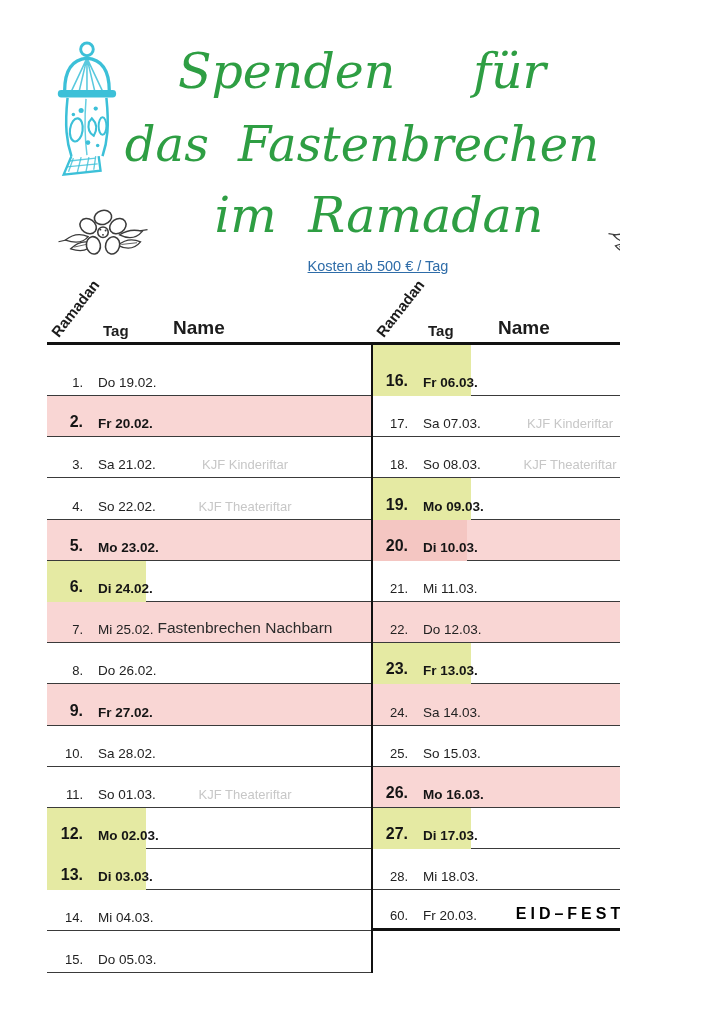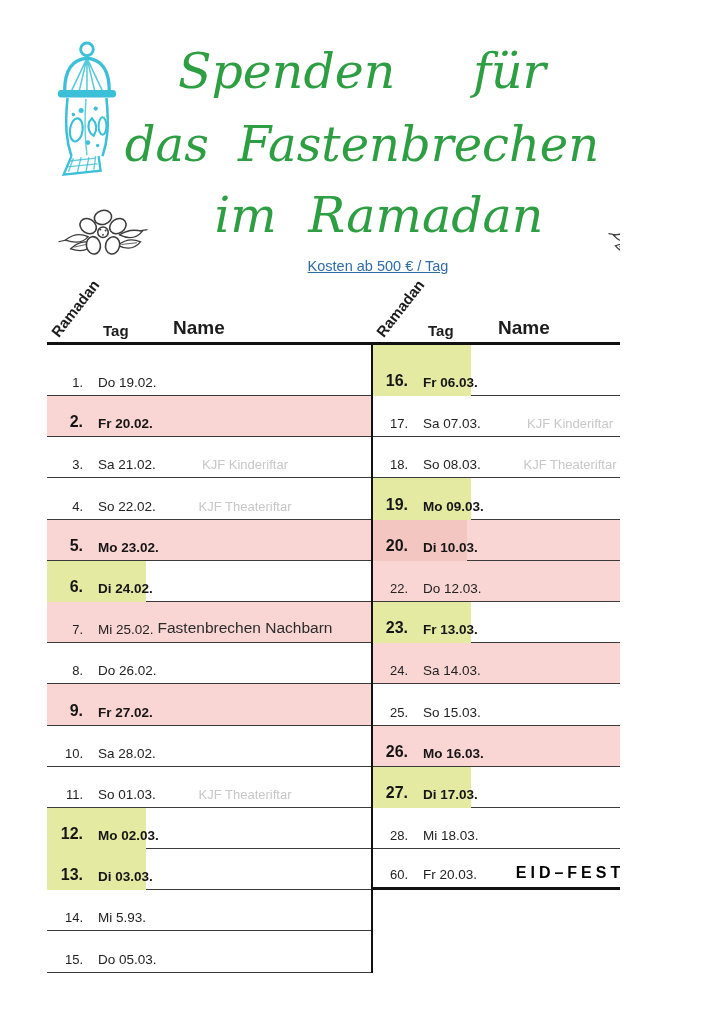--- a/index.html
+++ b/index.html
@@ -267,21 +267,21 @@
   </div>
         <div class="row bold hl-yellow">
     <span class="date-hl"></span>
     <span class="num">13.</span>
     <span class="day">Di 03.03.</span>
     <span class="name"></span>
   </div>
         <div class="row">
 
     <span class="num">14.</span>
-    <span class="day">Mi 5.93.</span>
+    <span class="day">Mi 04.03.</span>
     <span class="name"></span>
   </div>
         <div class="row">
 
     <span class="num">15.</span>
     <span class="day">Do 05.03.</span>
     <span class="name"></span>
   </div>
       </div>
   </div>
@@ -316,20 +316,26 @@
     <span class="num">19.</span>
     <span class="day">Mo 09.03.</span>
     <span class="name"></span>
   </div>
         <div class="row bg-pink bold hl-pink-deep">
     <span class="date-hl"></span>
     <span class="num">20.</span>
     <span class="day">Di 10.03.</span>
     <span class="name"></span>
   </div>
+        <div class="row">
+
+    <span class="num">21.</span>
+    <span class="day">Mi 11.03.</span>
+    <span class="name"></span>
+  </div>
         <div class="row bg-pink">
 
     <span class="num">22.</span>
     <span class="day">Do 12.03.</span>
     <span class="name"></span>
   </div>
         <div class="row bold hl-yellow">
     <span class="date-hl"></span>
     <span class="num">23.</span>
     <span class="day">Fr 13.03.</span>

